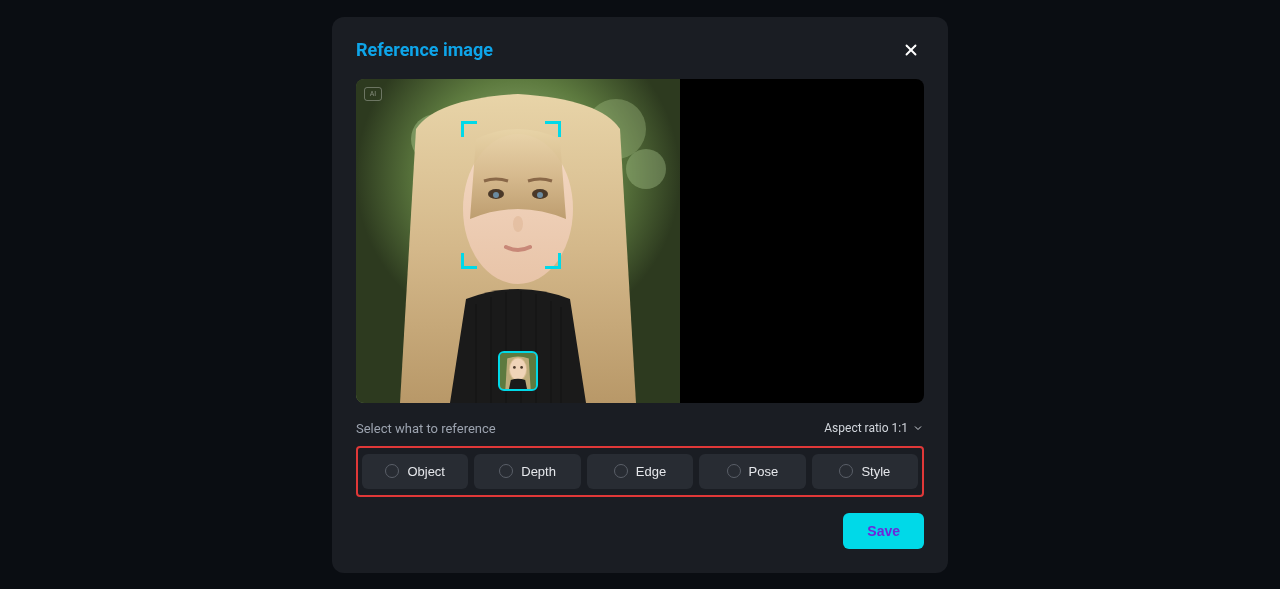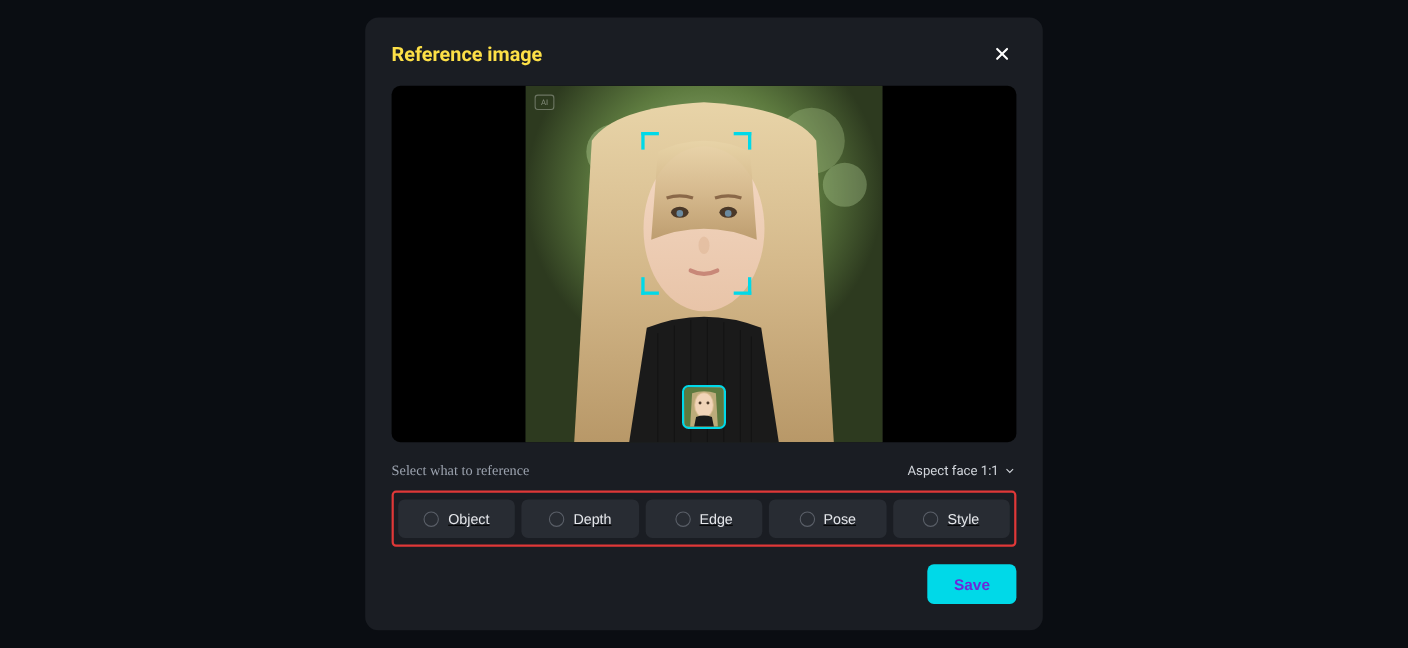--- a/index.html
+++ b/index.html
@@ -23,42 +23,42 @@
       border-radius: 12px;
       padding: 20px 24px 24px;
     }
     .modal-header {
       display: flex;
       justify-content: space-between;
       align-items: center;
       margin-bottom: 16px;
     }
     .modal-title {
-      color: #fde047;
+      color: #0ea5e9;
       font-size: 18px;
       font-weight: 700;
     }
     .close-btn {
       background: none;
       border: none;
       color: #fff;
       cursor: pointer;
       padding: 4px;
       display: flex;
       align-items: center;
       justify-content: center;
     }
     .image-container {
       width: 100%;
       height: 324px;
       background: #000;
       border-radius: 8px;
       display: flex;
       align-items: center;
-      justify-content: center;
+      justify-content: flex-start;
       position: relative;
       overflow: hidden;
     }
     .main-image {
       width: 324px;
       height: 324px;
       position: relative;
       background: linear-gradient(135deg, #4a5d3a 0%, #6b8a4f 30%, #8fa96e 100%);
     }
     .face-placeholder {
@@ -126,38 +126,36 @@
     .controls-row {
       display: flex;
       justify-content: space-between;
       align-items: center;
       margin-top: 18px;
       margin-bottom: 10px;
     }
     .select-label {
       color: #9ca3af;
       font-size: 13px;
-      font-family: Liberation Serif, serif;
     }
     .aspect-ratio {
       color: #d1d5db;
       font-size: 12px;
       display: flex;
       align-items: center;
       gap: 4px;
       cursor: pointer;
     }
     .options-container {
       border: 2px solid #e03838;
       border-radius: 4px;
       padding: 6px 4px;
       display: flex;
       gap: 6px;
       margin-bottom: 16px;
-      text-decoration: underline;
     }
     .option-btn {
       background: #282c33;
       border: none;
       border-radius: 6px;
       padding: 10px 12px;
       display: flex;
       align-items: center;
       gap: 8px;
       cursor: pointer;
@@ -276,21 +274,21 @@
           <circle cx="24" cy="16" r="1.5" fill="#4a3828"></circle>
           <path d="M 12 30 Q 20 27 28 30 L 30 40 L 10 40 Z" fill="#1a1a1a"></path>
         </svg>
       </div>
     </div>
   </div>
 
   <div class="controls-row">
     <div class="select-label">Select what to reference</div>
     <div class="aspect-ratio">
-      <span>Aspect face 1:1</span>
+      <span>Aspect ratio 1:1</span>
       <svg width="12" height="12" viewBox="0 0 24 24" fill="none" stroke="#d1d5db" stroke-width="2">
         <polyline points="6 9 12 15 18 9"></polyline>
       </svg>
     </div>
   </div>
 
   <div class="options-container">
     <button class="option-btn">
       <span class="radio"></span>
       <span class="option-label">Object</span>

